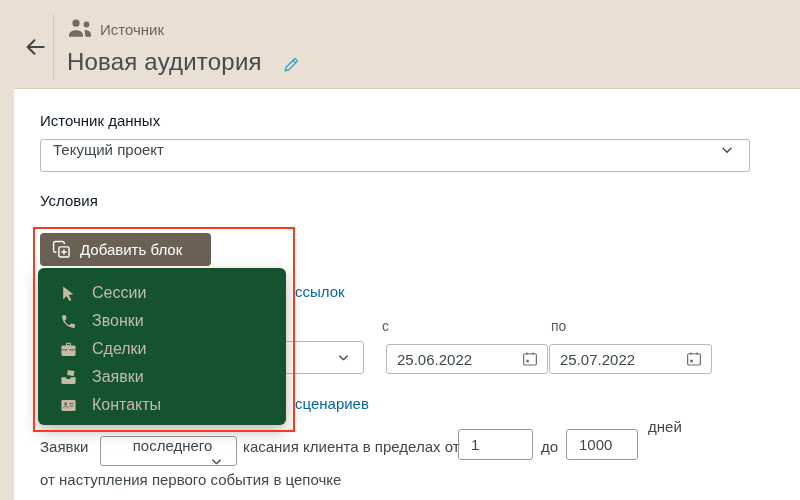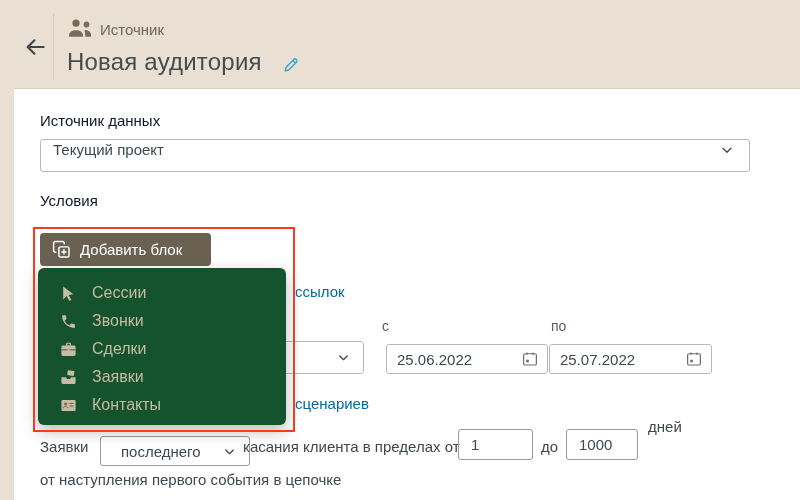--- a/index.html
+++ b/index.html
@@ -44,21 +44,21 @@
     box-shadow:0 6px 16px rgba(70,58,36,.35);z-index:2;padding-top:11px;box-sizing:border-box;
   }
   .menu-item{
     display:flex;align-items:center;gap:15px;height:28px;padding-left:22px;
     font-size:16px;color:#c6bba4;cursor:pointer;
   }
   .menu-item .mi{flex:0 0 auto;display:flex;}
   
   .red-rect{left:33px;top:227px;width:258px;height:201px;border:2px solid #f63b22;z-index:3;pointer-events:none;}
   
-  .period-select{left:100px;top:436px;width:150px;height:30px;padding:0 12px 0 20px;border-color:#9a9a9a;cursor:pointer;}
+  .period-select{left:100px;top:436px;width:137px;height:30px;padding:0 12px 0 20px;border-color:#9a9a9a;cursor:pointer;flex-direction:column;}
   .num-input{height:31px;border:1px solid #9a9a9a;border-radius:3px;box-sizing:border-box;z-index:1;}
   .num-input input{
     width:100%;height:100%;border:none;outline:none;background:transparent;
     font-family:inherit;font-size:15px;color:#3e484e;padding:0 0 0 12px;box-sizing:border-box;
   }
   .row-text{font-size:15px;color:#3e484e;}
 </style>
 </head>
 <body>
 

